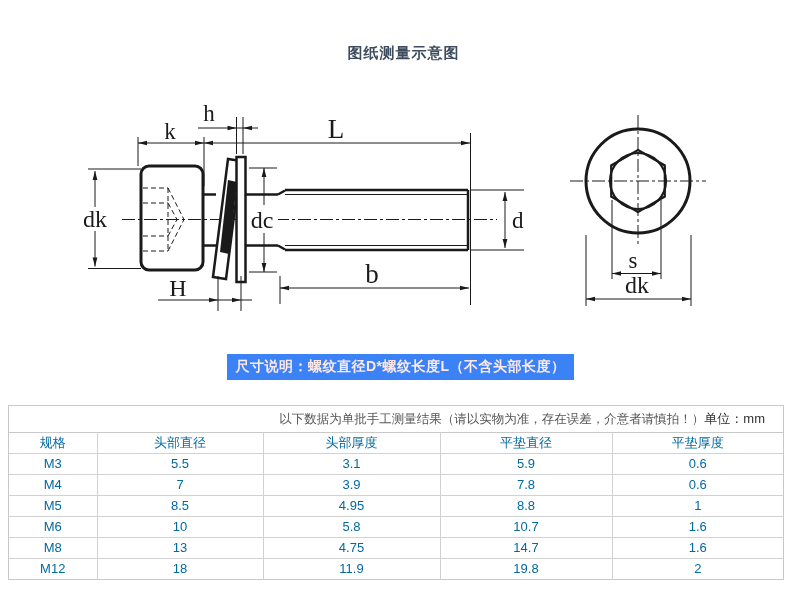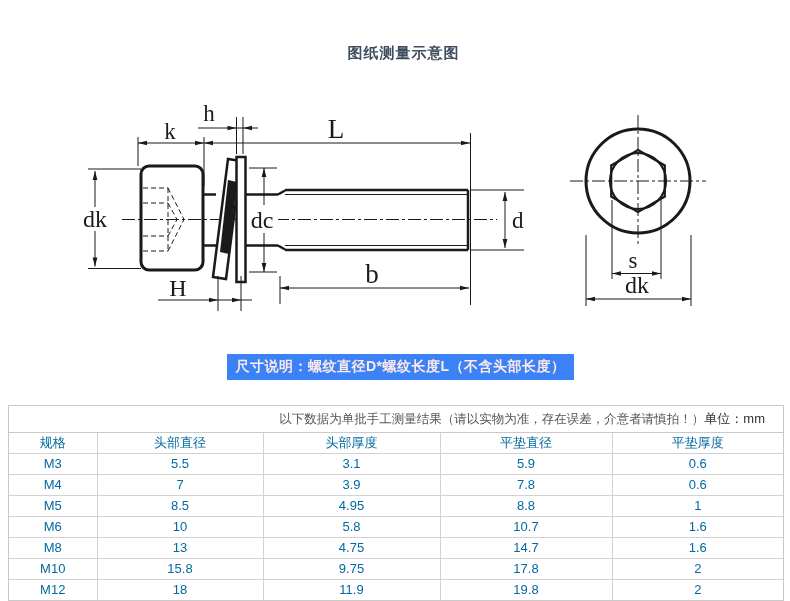--- a/index.html
+++ b/index.html
@@ -233,27 +233,20 @@
             <td>1.6</td>
           </tr>
           <tr>
             <td>M8</td>
             <td>13</td>
             <td>4.75</td>
             <td>14.7</td>
             <td>1.6</td>
           </tr>
           <tr>
-            <td>M10</td>
-            <td>15.8</td>
-            <td>9.75</td>
-            <td>17.8</td>
-            <td>2</td>
-          </tr>
-          <tr>
             <td>M12</td>
             <td>18</td>
             <td>11.9</td>
             <td>19.8</td>
             <td>2</td>
           </tr>
         </tbody>
     </table>
   </div>
 </div>

